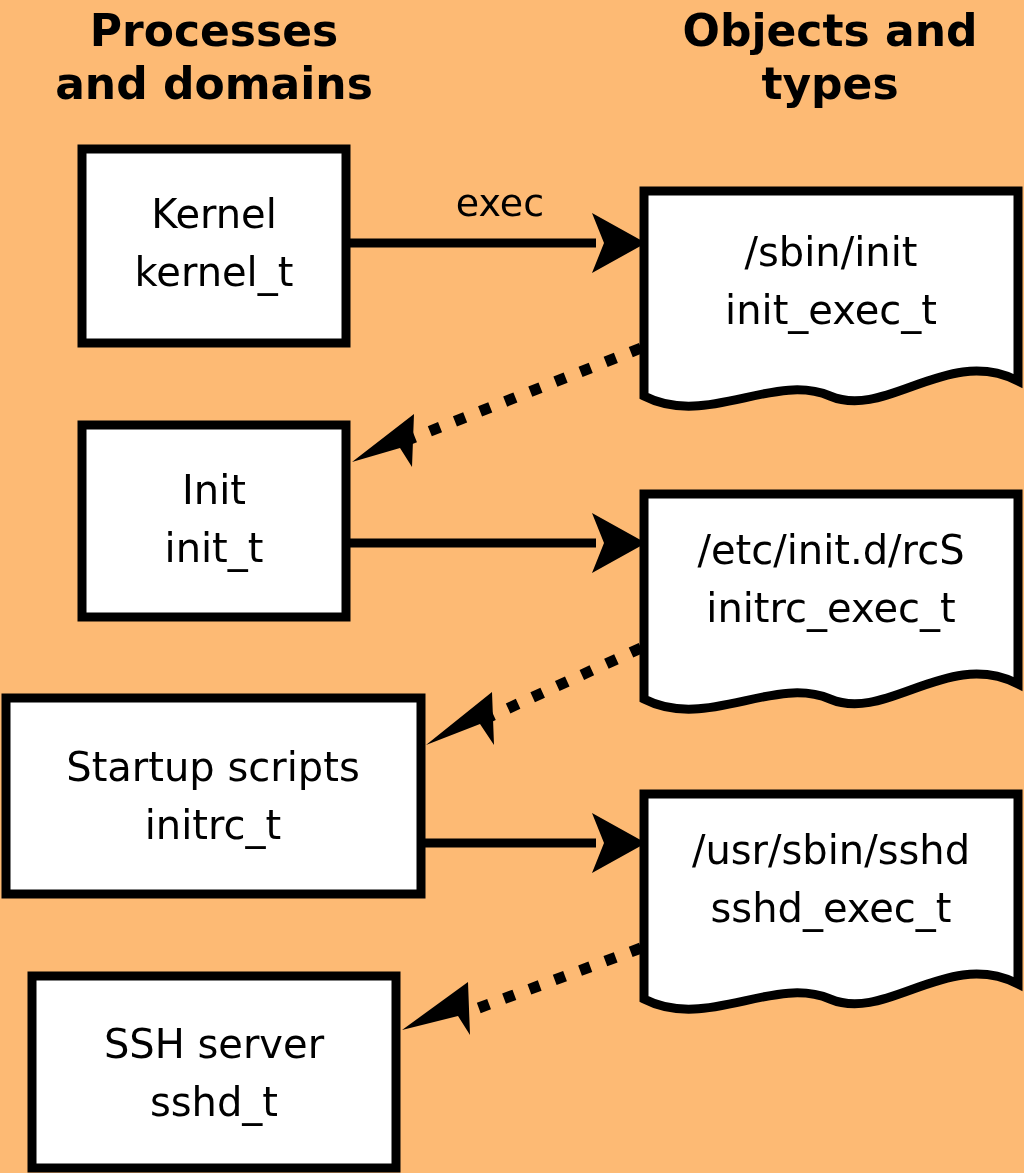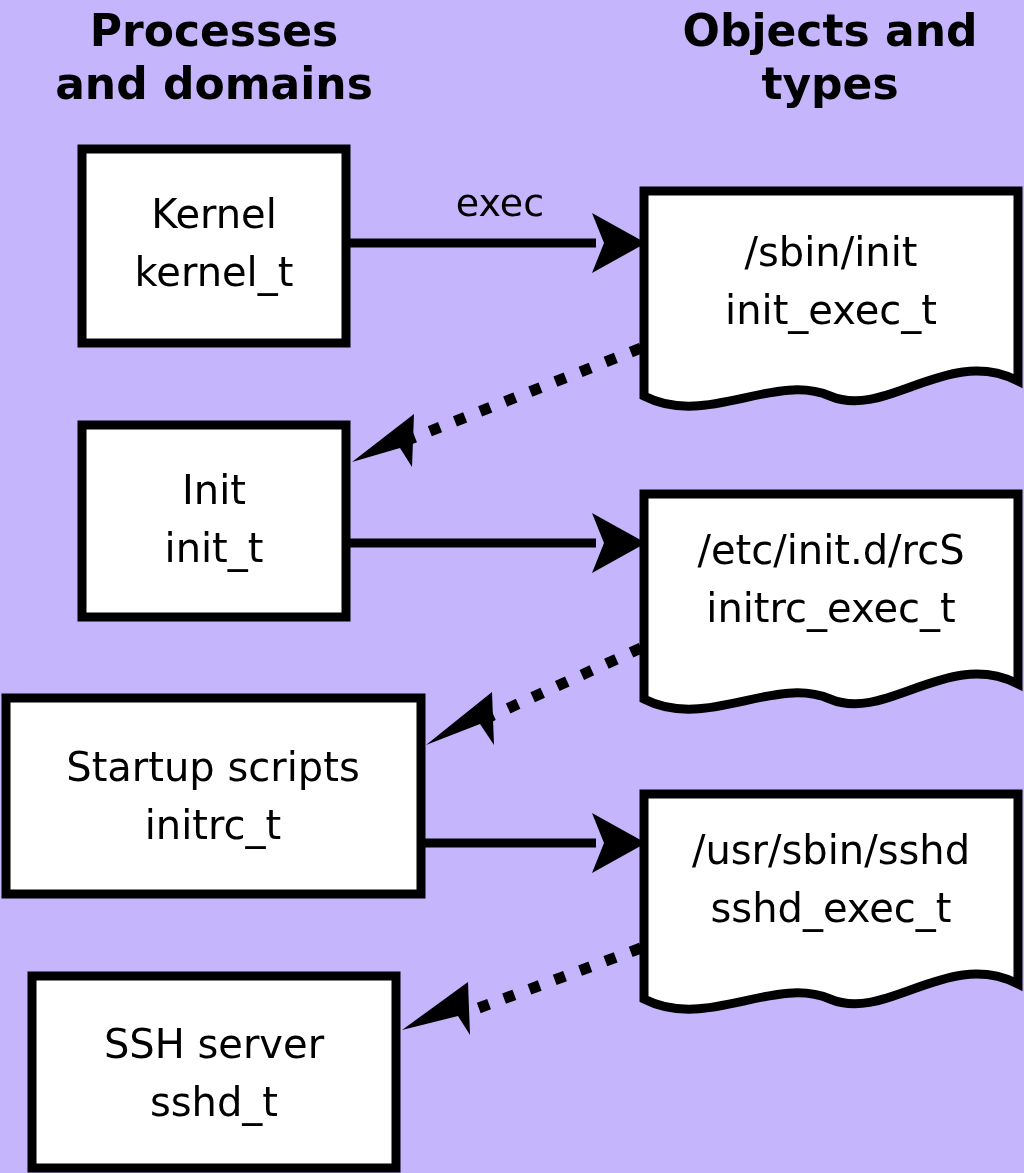--- a/index.html
+++ b/index.html
@@ -10,21 +10,21 @@
   body {
     width: 1024px;
     height: 1173px;
     font-family: "DejaVu Sans", sans-serif;
     overflow: hidden;
   }
   #diagram-root {
     position: relative;
     width: 1024px;
     height: 1173px;
-    background: #c4b5fd;
+    background: #fdba74;
   }
   svg.canvas {
     position: absolute;
     top: 0;
     left: 0;
     width: 1024px;
     height: 1173px;
     display: block;
   }
   .col-title {

